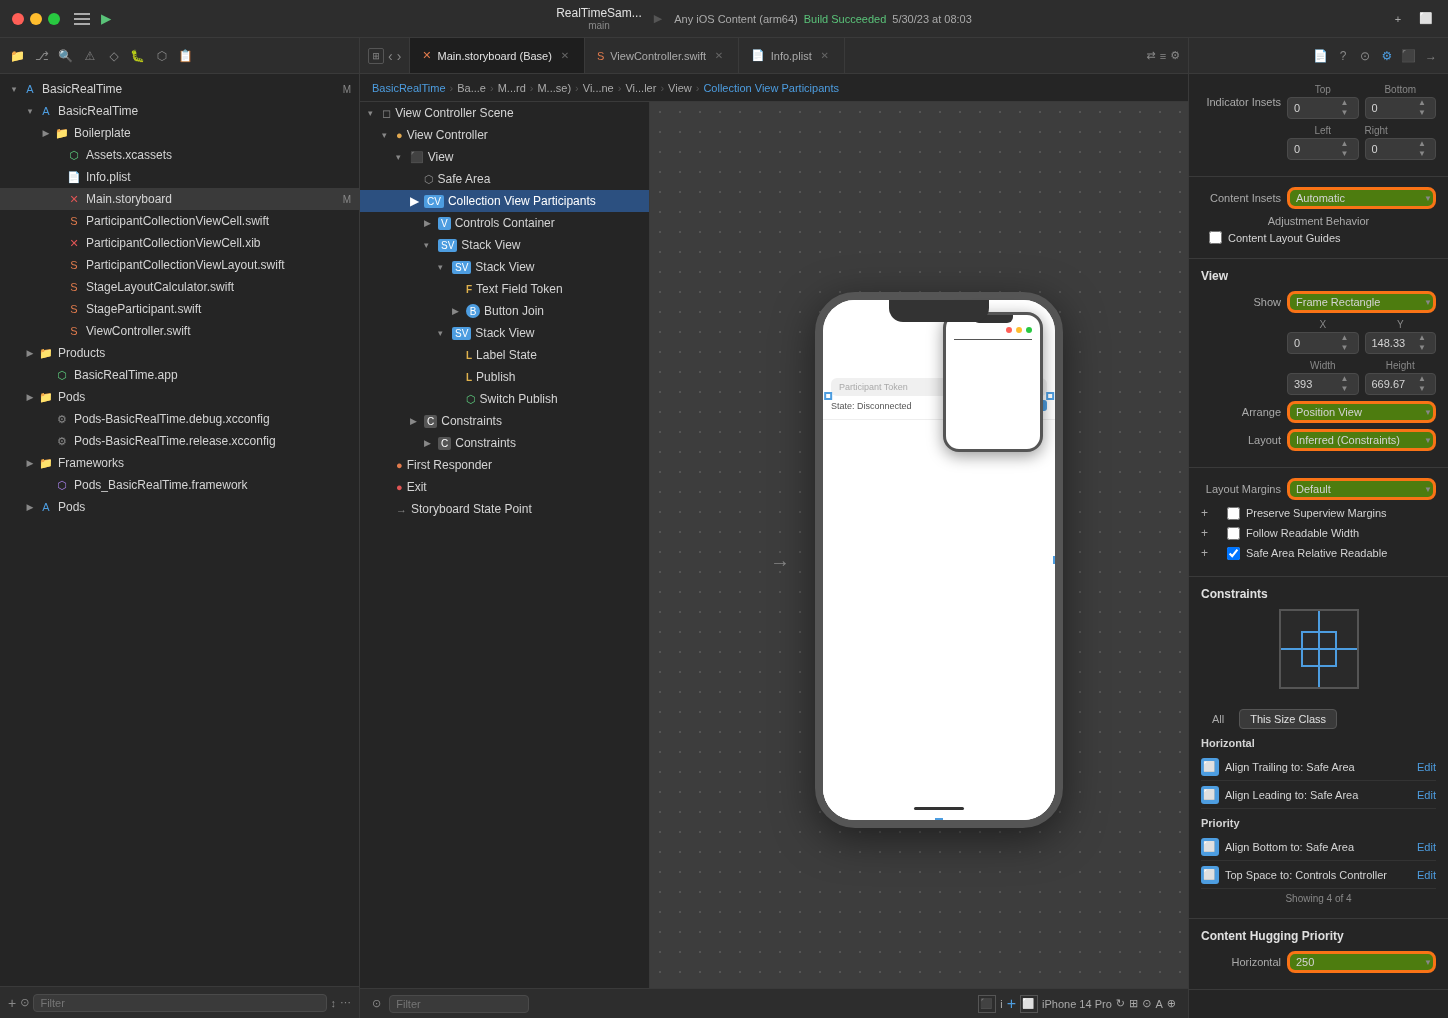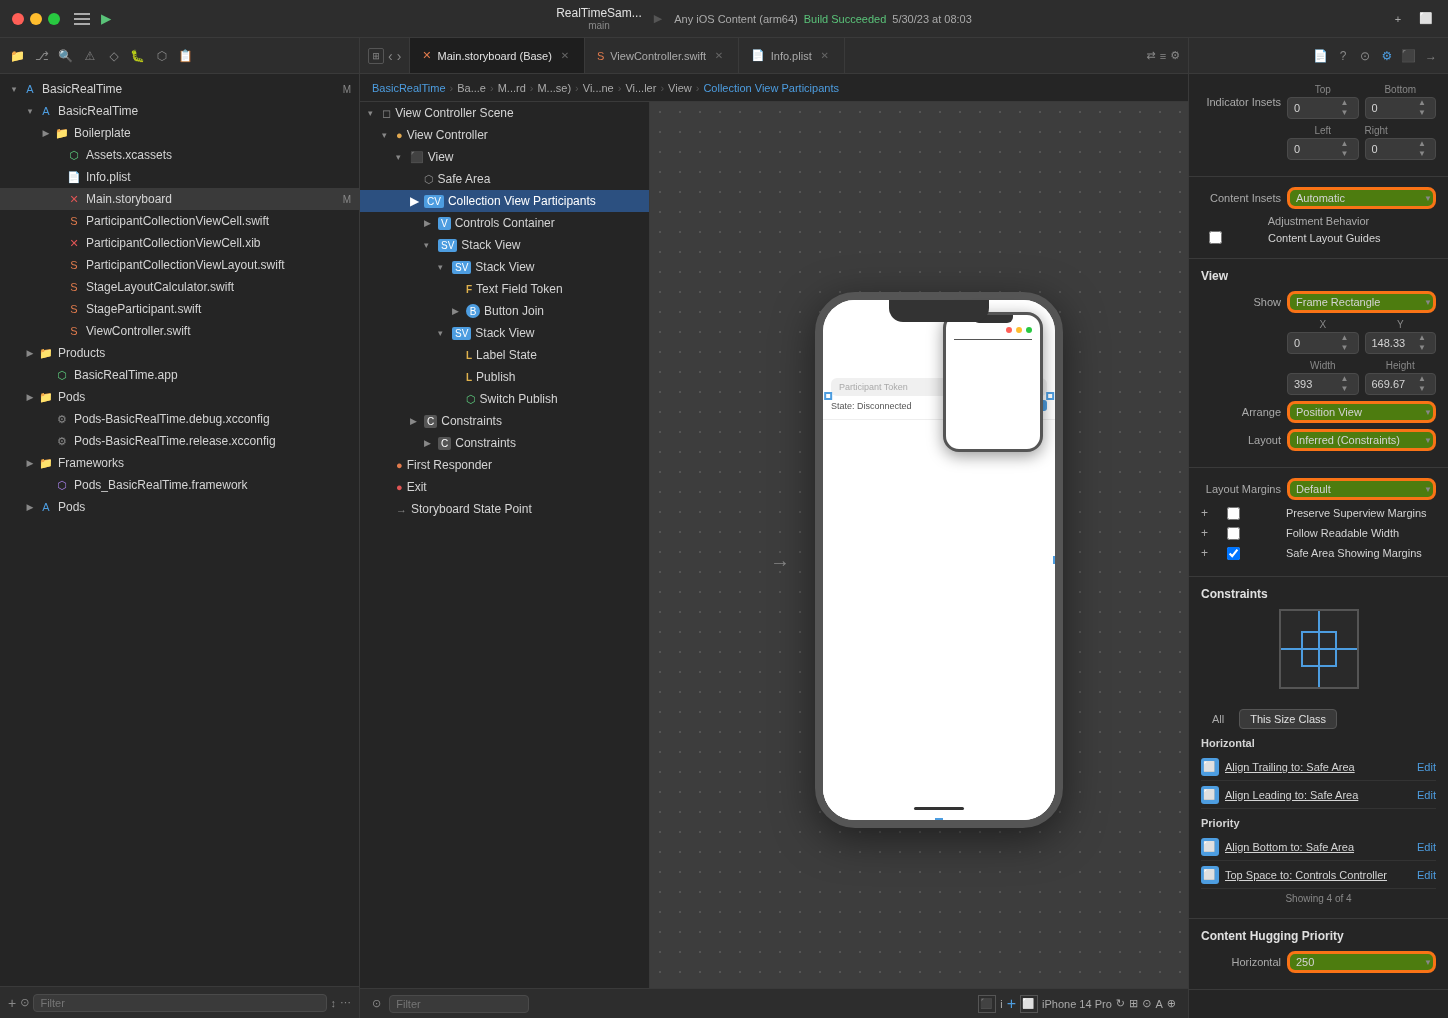--- a/index.html
+++ b/index.html
@@ -462,21 +462,20 @@
       gap: 6px;
       margin-left: 90px;
       margin-bottom: 4px;
     }
     .checkbox-row input[type="checkbox"] {
       accent-color: #4d9de0;
     }
     .checkbox-label {
       font-size: 11px;
       color: #d4d4d4;
-      margin-left: 40px;
     }
 
     
     .constraints-visual {
       width: 80px; height: 80px;
       border: 2px solid #555;
       background: #2a2a2a;
       position: relative;
       margin: 0 auto 10px;
     }
@@ -536,21 +535,20 @@
       border-radius: 3px;
       display: flex; align-items: center; justify-content: center;
       color: white;
       font-size: 10px;
       flex-shrink: 0;
     }
     .constraint-text {
       flex: 1;
       font-size: 11px;
       color: #d4d4d4;
-      text-decoration: underline;
     }
     .constraint-edit {
       font-size: 11px;
       color: #4d9de0;
       cursor: pointer;
     }
 
     .showing-badge {
       font-size: 10px;
       color: #888;
@@ -1169,21 +1167,21 @@
         <span class="checkbox-label">Preserve Superview Margins</span>
       </div>
       <div class="inspector-row">
         <span style="width:16px;color:#aaa;font-size:12px;margin-right:4px;">+</span>
         <input type="checkbox" style="">
         <span class="checkbox-label">Follow Readable Width</span>
       </div>
       <div class="inspector-row">
         <span style="width:16px;color:#aaa;font-size:12px;margin-right:4px;">+</span>
         <input type="checkbox" checked="" style="">
-        <span class="checkbox-label">Safe Area Showing Margins</span>
+        <span class="checkbox-label">Safe Area Relative Readable</span>
       </div>
     </div>
 
     <div class="inspector-section">
       <div class="inspector-section-title">Constraints</div>
 
       <div style="display:flex;justify-content:center;margin-bottom:10px;">
         <div class="constraints-visual">
           <div class="constraint-line-h"></div>
           <div class="constraint-line-v"></div>

